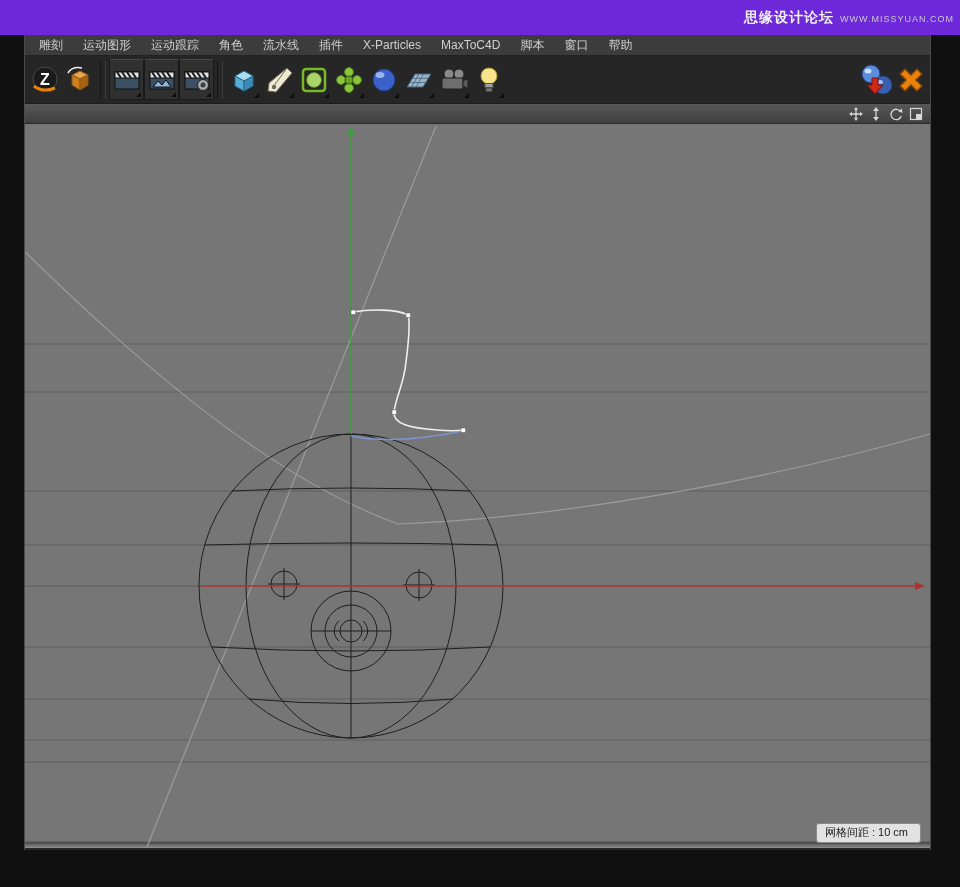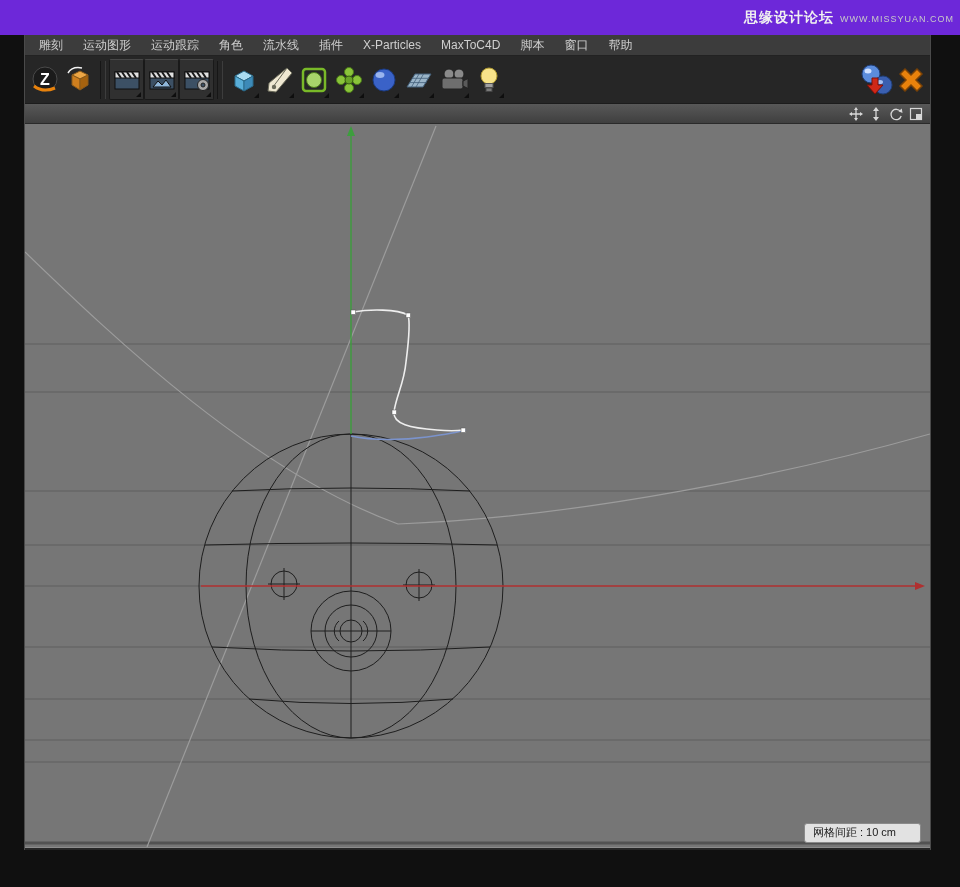--- a/index.html
+++ b/index.html
@@ -36,21 +36,21 @@
                border-top:1px solid #1c1c1c; border-bottom:1px solid #2a2a2a;
                display:flex; align-items:center; justify-content:flex-end; padding-right:6px; gap:4px; }
   .vp-ctrl { width:16px; height:16px; display:flex; align-items:center; justify-content:center; }
 
   .viewport { position:relative; width:905px; height:724px; background:#767676; overflow:hidden;
               border-bottom:1px solid #8c8c8c; }
   .viewport svg { position:absolute; left:0; top:0; }
 
   .grid-label { position:absolute; right:9px; bottom:4px;
                 background:rgba(235,235,235,0.92); color:#1a1a1a; font-size:11px;
-                padding:1px 24px 2px 8px; border-radius:3px; border:1px solid #8a8a8a; }
+                padding:1px 12px 2px 8px; border-radius:3px; border:1px solid #8a8a8a; }
 </style>
 </head>
 <body>
 
 <div class="titlebar">
   <div class="watermark">
     <span class="wm-name">思缘设计论坛</span><span class="wm-url">WWW.MISSYUAN.COM</span>
   </div>
 </div>
 

